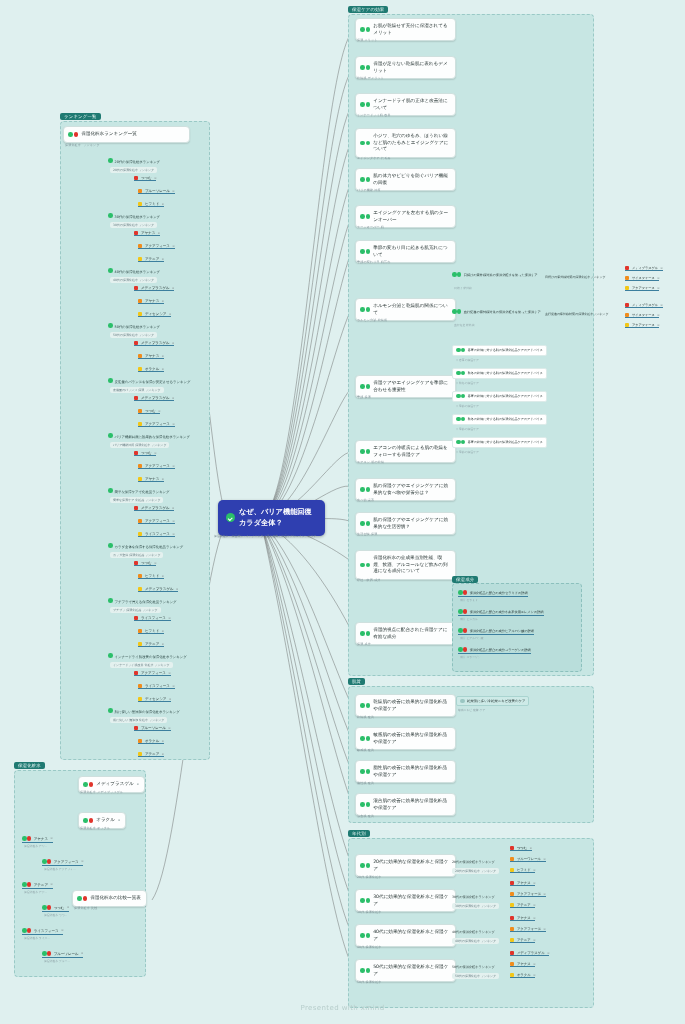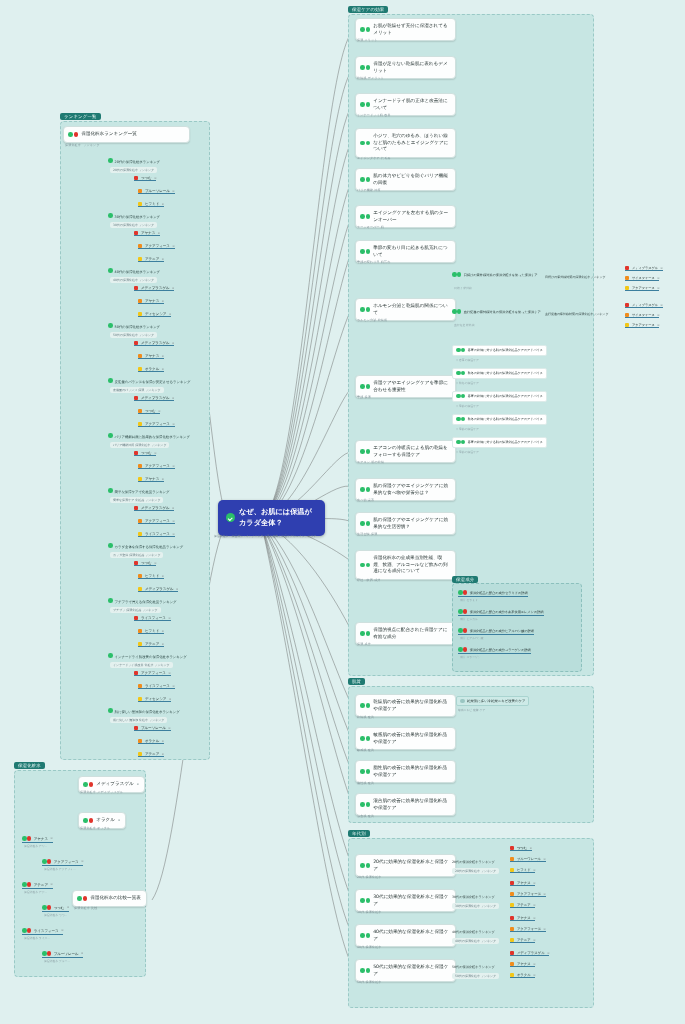--- a/index.html
+++ b/index.html
@@ -348,21 +348,21 @@
           <span class="dot" style="background:#e0342b"></span>
         </span>
         <span class="ntxt">保湿化粧水の比較一覧表</span>
       </div>
       <div class="tag" style="left:74px;top:906px;">保湿化粧水  比較</div>
     </div>
 
   <div class="root" style="left:218px;top:500px;width:90px;">
     <span class="chk"></span>
     <span class="rtxt">
-      <span>なぜ、お肌には保温が</span><br>
+      <span>なぜ、バリア機能回復</span><br>
       <span>カラダ全体？</span>
     </span>
   </div>
   <div class="root-sub" style="left:214px;top:534px;">保湿化粧水・保湿成分・インナードライ肌の改善と保湿ケアやエイジングケア</div>
 
   <div class="grp" style="left:348px;top:14px;width:244px;height:660px;"></div>
   <div class="grp-tag" style="left:348px;top:6px;">保湿ケアの効果</div>
   <div id="effect-nodes">
       <div class="node" style="left:355px;top:18px;width:90px;">
         <span class="ico">
@@ -714,13 +714,14 @@
         <span>アヤナス</span>
         <span class="mini">⊞</span>
       </div>
       <div class="leafrow leaf-underline" style="left:510px;top:973px;font-size:3.4px;">
         <span class="rank" style="background:#f2c617"></span>
         <span>オラクル</span>
         <span class="mini">⊞</span>
       </div>
     </div>
 
+  <div class="watermark" style="top:1004px;">Presented with xmind</div>
 </div>
 
 </body></html>

